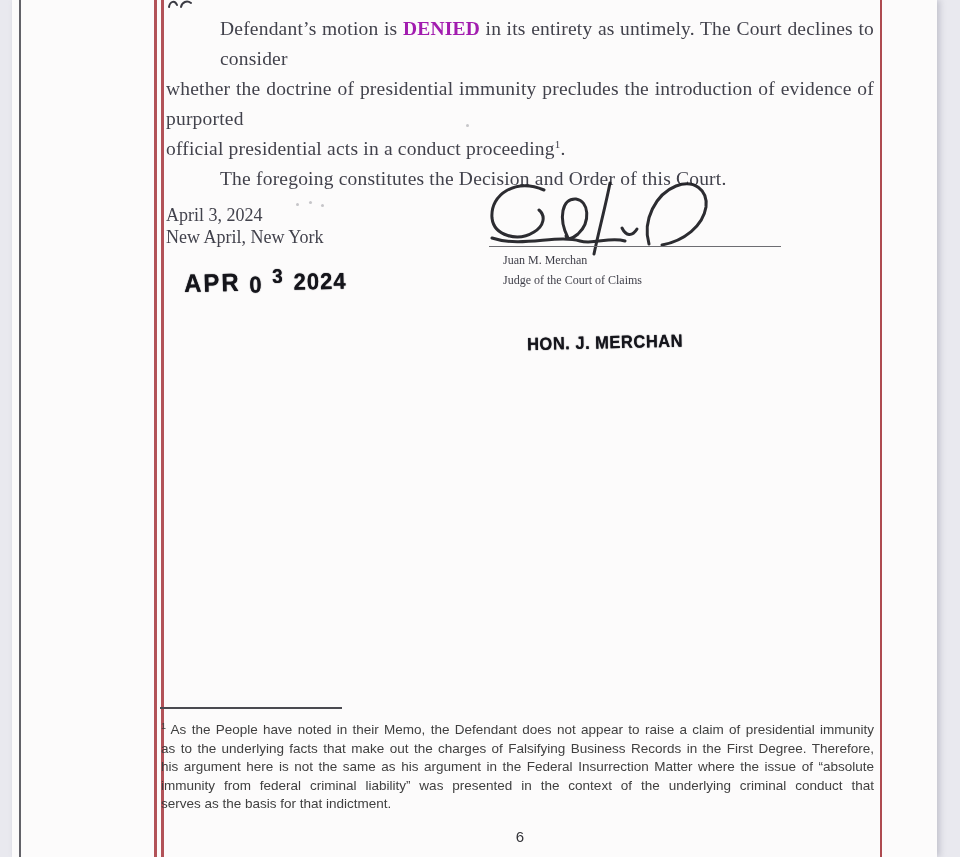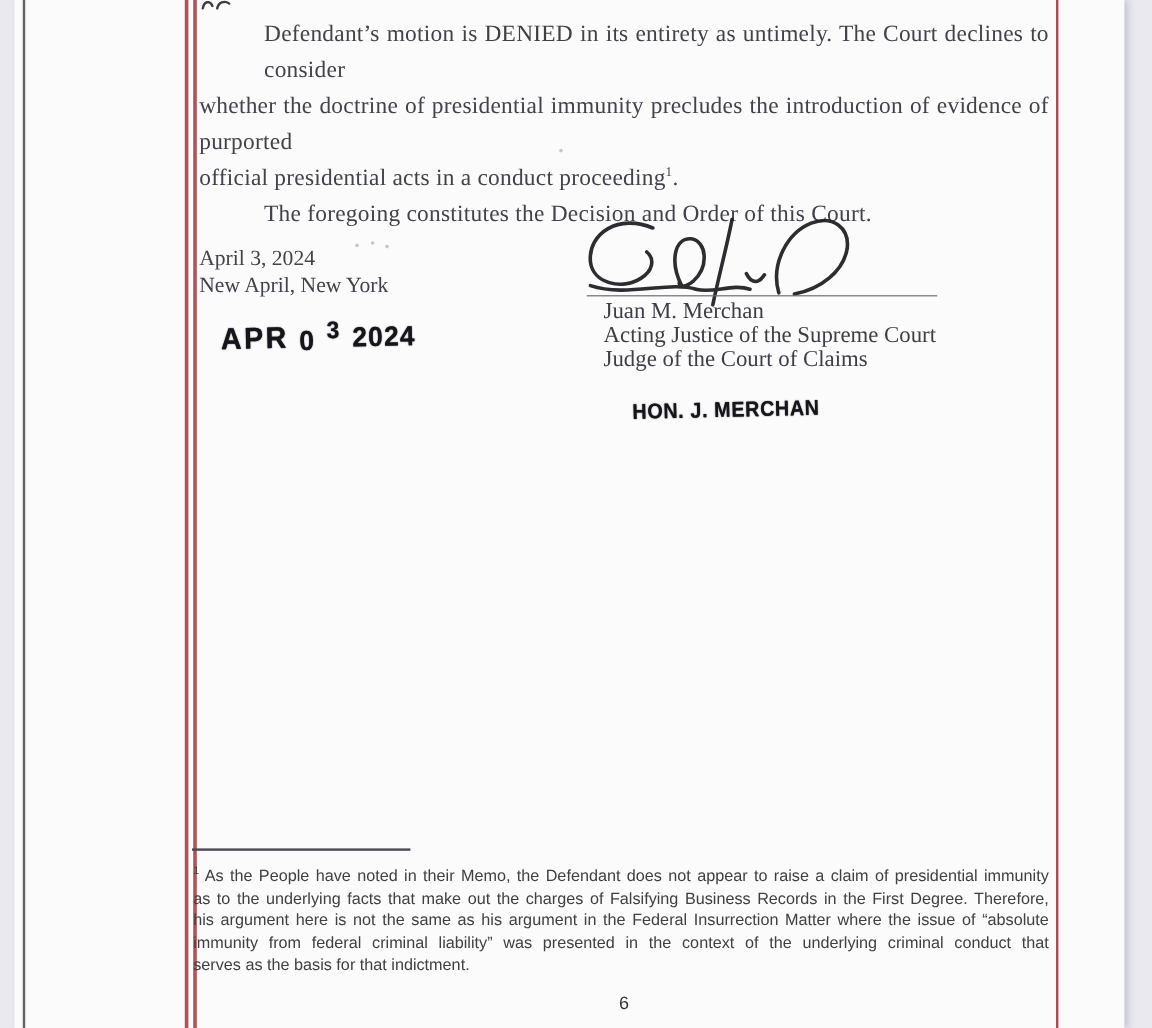--- a/index.html
+++ b/index.html
@@ -35,21 +35,21 @@
     left: 166px; top: 14px;
     width: 708px;
     font-size: 19.5px;
     line-height: 30px;
     color: #42424c;
     letter-spacing: .2px;
   }
   .tline { white-space: normal; }
   .jl { text-align: justify; text-align-last: justify; }
   .indent { padding-left: 54px; }
-  .bold { font-weight: 400; color: #404040; }
+  .bold { font-weight: 700; color: #a21caf; }
   sup.fnref { font-size: 11px; vertical-align: super; line-height: 0; }
 
   
   .dateblock {
     position: absolute;
     left: 166px; top: 204px;
     font-size: 18px;
     line-height: 22px;
     color: #42424c;
   }
@@ -84,21 +84,21 @@
   .sig-svg { position: absolute; left: 482px; top: 178px; }
   .sig-line {
     position: absolute;
     left: 489px; top: 246px;
     width: 292px; height: 1px;
     background: #6d6d72;
   }
   .sigblock {
     position: absolute;
     left: 503px; top: 250px;
-    font-size: 19px;
+    font-size: 12px;
     line-height: 20px;
     color: #3e3e48;
   }
 
   
   .fn-sep {
     position: absolute;
     left: 160px; top: 707px;
     width: 182px; height: 2px;
     background: #4a4a50;
@@ -179,21 +179,20 @@
       <path d="M86 60 C76 40, 80 20, 94 21 C107 23, 109 44, 96 56 C90 61, 85 62, 84 58"></path>
       <path d="M128 5 C124 26, 117 52, 112 76"></path>
       <path d="M140 50 C144 58, 150 59, 155 51"></path>
       <path d="M167 66 C160 42, 174 16, 194 8 C212 1, 226 12, 224 29 C221 48, 202 63, 180 67"></path>
     </g>
   </svg>
   <div class="sig-line"></div>
 
   <div class="sigblock">
     <div>Juan M. Merchan</div>
-    <div>Acting Justice of the Supreme Court</div>
     <div>Judge of the Court of Claims</div>
   </div>
 
   <div class="stamp namestamp">HON. J. MERCHAN</div>
 
   <div class="fn-sep"></div>
   <div class="footnote">
     <div class="tline jl"><sup>1</sup><span> As the People have noted in their Memo, the Defendant does not appear to raise a claim of presidential immunity</span></div>
     <div class="tline jl">as to the underlying facts that make out the charges of Falsifying Business Records in the First Degree.  Therefore,</div>
     <div class="tline jl">his argument here is not the same as his argument in the Federal Insurrection Matter where the issue of “absolute</div>

